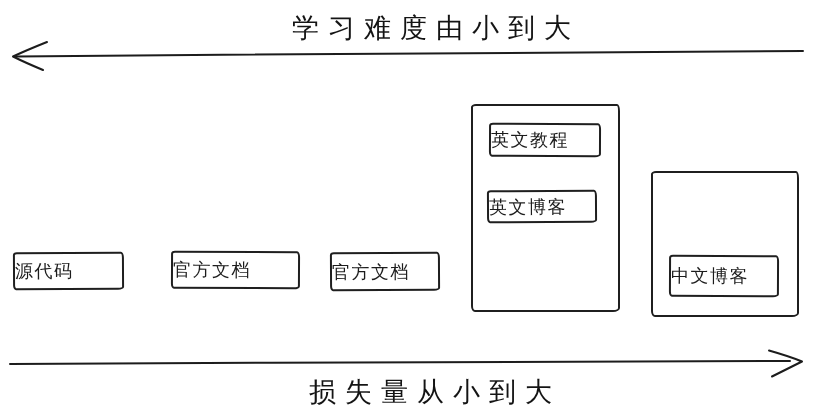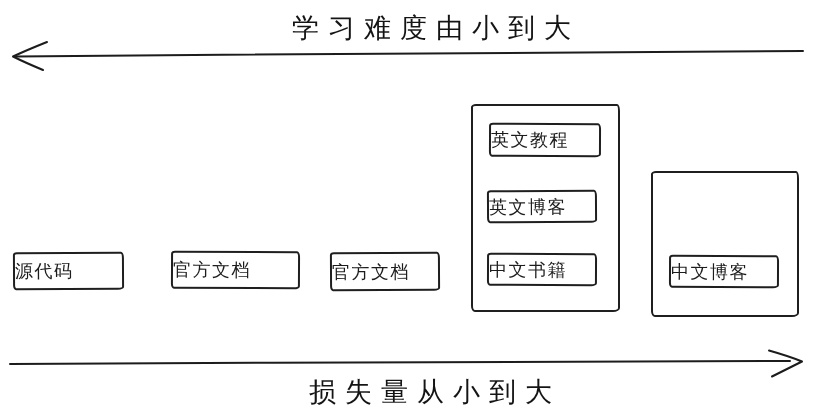--- a/index.html
+++ b/index.html
@@ -67,21 +67,21 @@
   .n-official { left: 171px; top: 251px; width: 129px; height: 38px; }
   .n-enbook   { left: 330px; top: 252px; width: 110px; height: 39px; }
   
   .g-english  { left: 471px; top: 104px; width: 149px; height: 208px; }
   .n-entut    { left: 489px; top: 123px; width: 112px; height: 34px; }
   .n-enblog   { left: 487px; top: 190px; width: 110px; height: 33px; }
   .n-cnbook   { left: 487px; top: 253px; width: 110px; height: 33px; }
   
   .g-chinese  { left: 651px; top: 171px; width: 148px; height: 146px; }
   .n-cntut    { left: 669px; top: 188px; width: 110px; height: 35px; }
-  .n-cnblog   { left: 669px; top: 255px; width: 110px; height: 33px; }
+  .n-cnblog   { left: 669px; top: 255px; width: 110px; height: 42px; }
 </style>
 </head>
 <body>
 
 <div class="canvas">
 
   <div class="axis-label top">学习难度由小到大</div>
 
   <svg class="arrows-svg" viewBox="0 0 813 414">
 
@@ -108,23 +108,20 @@
     <span>官方文档</span>
   </div>
 
   <div class="group g-english r2"></div>
   <div class="box n-entut r2">
     <span>英文教程</span>
   </div>
   <div class="box n-enblog r1">
     <span>英文博客</span>
   </div>
-  <div class="box n-cnbook r2">
-    <span>中文书籍</span>
-  </div>
 
   <div class="group g-chinese r1"></div>
   <div class="box n-cnblog r2">
     <span>中文博客</span>
   </div>
 
   <div class="axis-label bottom">损失量从小到大</div>
 
 </div>
 

